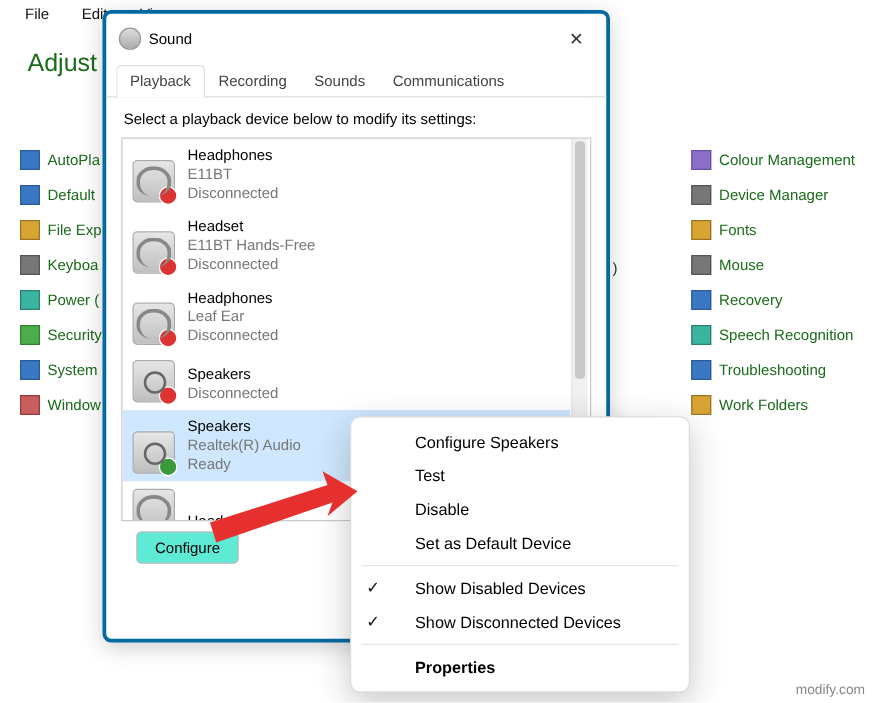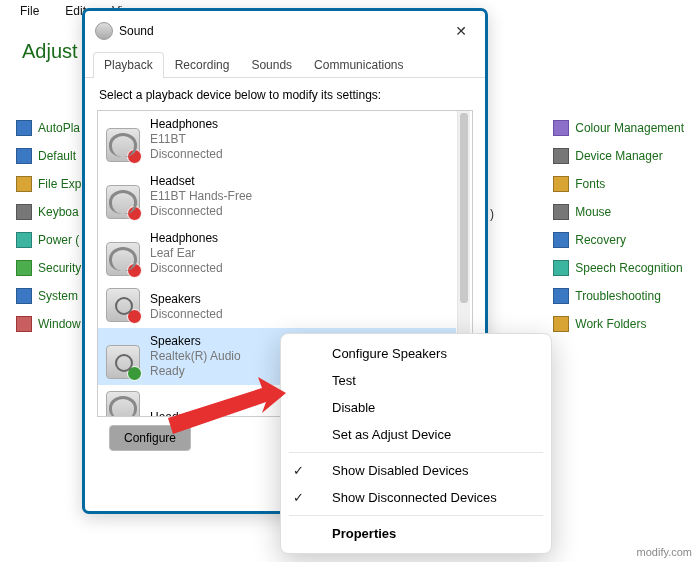--- a/index.html
+++ b/index.html
@@ -198,21 +198,21 @@
 .dev-name{color:#000;}
 .dev-sub,.dev-status{color:#777;}
 
 .dlg-footer{
   padding:8px 12px 12px;
   display:flex;
   gap:8px;
 }
 .btn{
   padding:5px 14px;
-  background:#a3a3a3;
+  background:#5eead4;
   border:1px solid #bbb;
   border-radius:4px;
   font-size:12px;
   cursor:pointer;
 }
 .dlg-footer .spacer{flex:1;}
 .dlg-bottom{
   padding:0 12px 14px;
   display:flex;
   justify-content:flex-end;
@@ -440,21 +440,21 @@
   </div>
   <div class="dlg-bottom">
     <button class="btn primary" style="min-width:68px">OK</button>
   </div>
 </div>
 
 <div class="context-menu" id="context-menu">
     <div class="cm-item"><span>Configure Speakers</span></div>
     <div class="cm-item"><span>Test</span></div>
     <div class="cm-item"><span>Disable</span></div>
-    <div class="cm-item"><span>Set as Adjust Device</span></div>
+    <div class="cm-item"><span>Set as Default Device</span></div>
     <div class="cm-sep"></div>
     <div class="cm-item"><span class="check">✓</span><span>Show Disabled Devices</span></div>
     <div class="cm-item"><span class="check">✓</span><span>Show Disconnected Devices</span></div>
     <div class="cm-sep"></div>
     <div class="cm-item bold"><span>Properties</span></div>
   </div>
 
 <svg class="arrow" viewBox="0 0 130 70">
   <defs></defs>
   <polygon points="118,25 90,9 94,20 0,50 5,66 98,34 94,45" fill="#e63030"></polygon>

